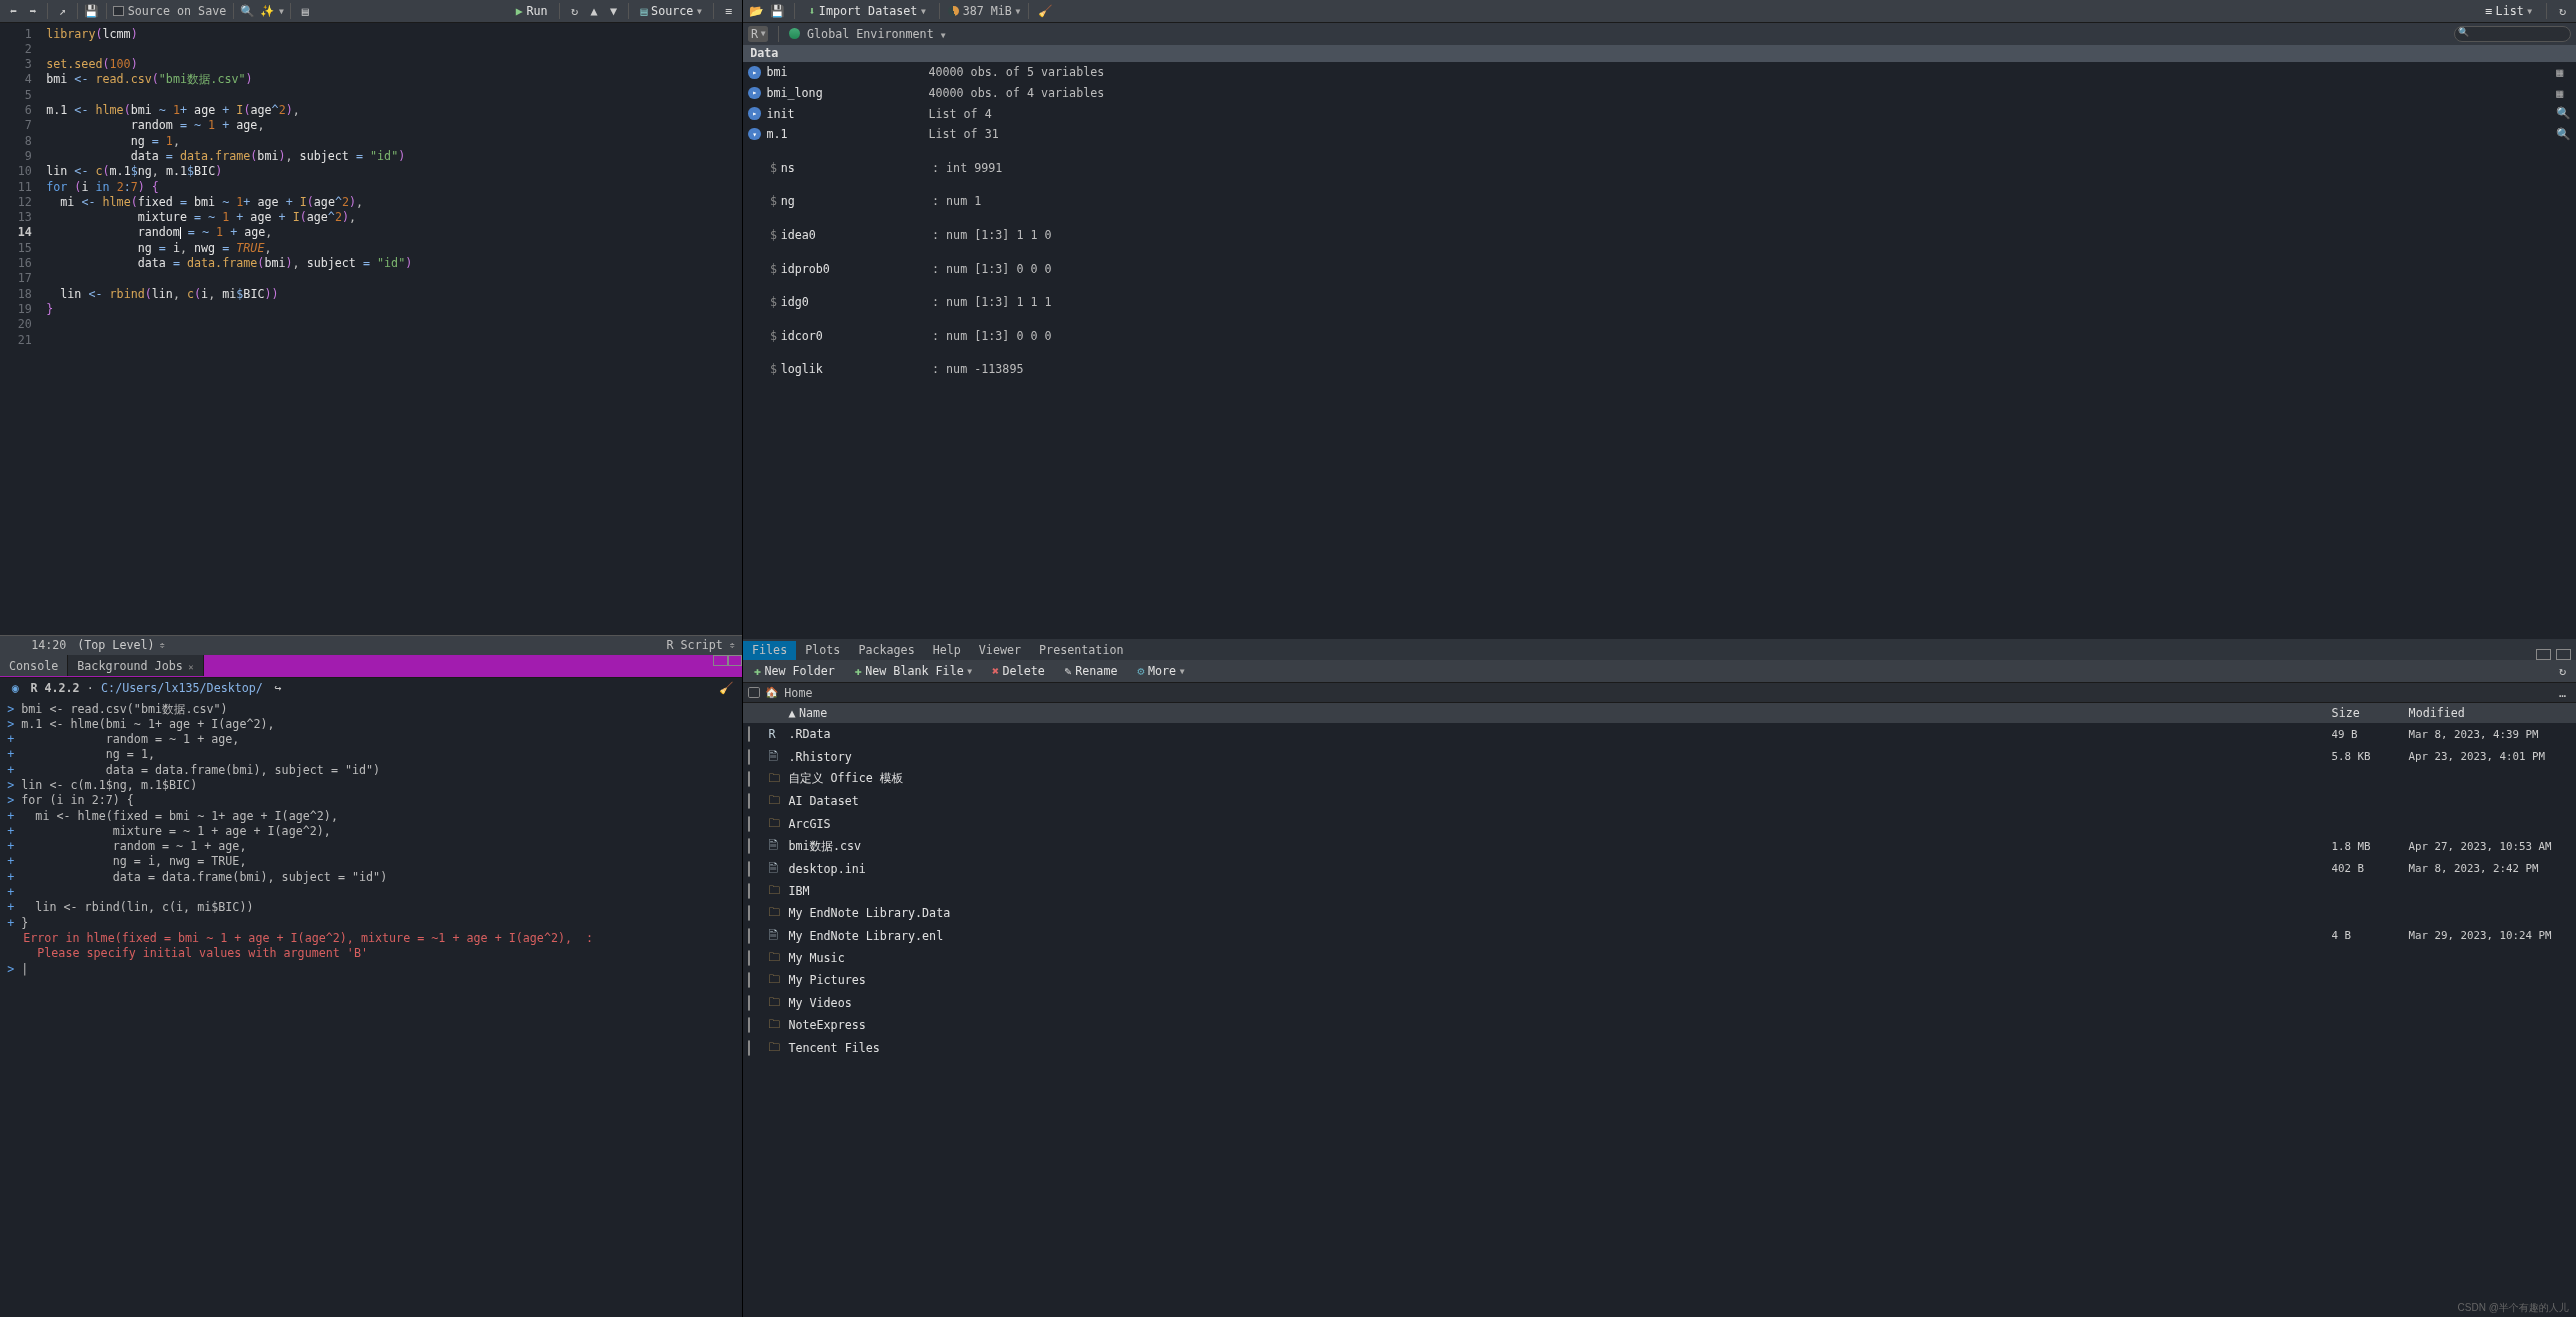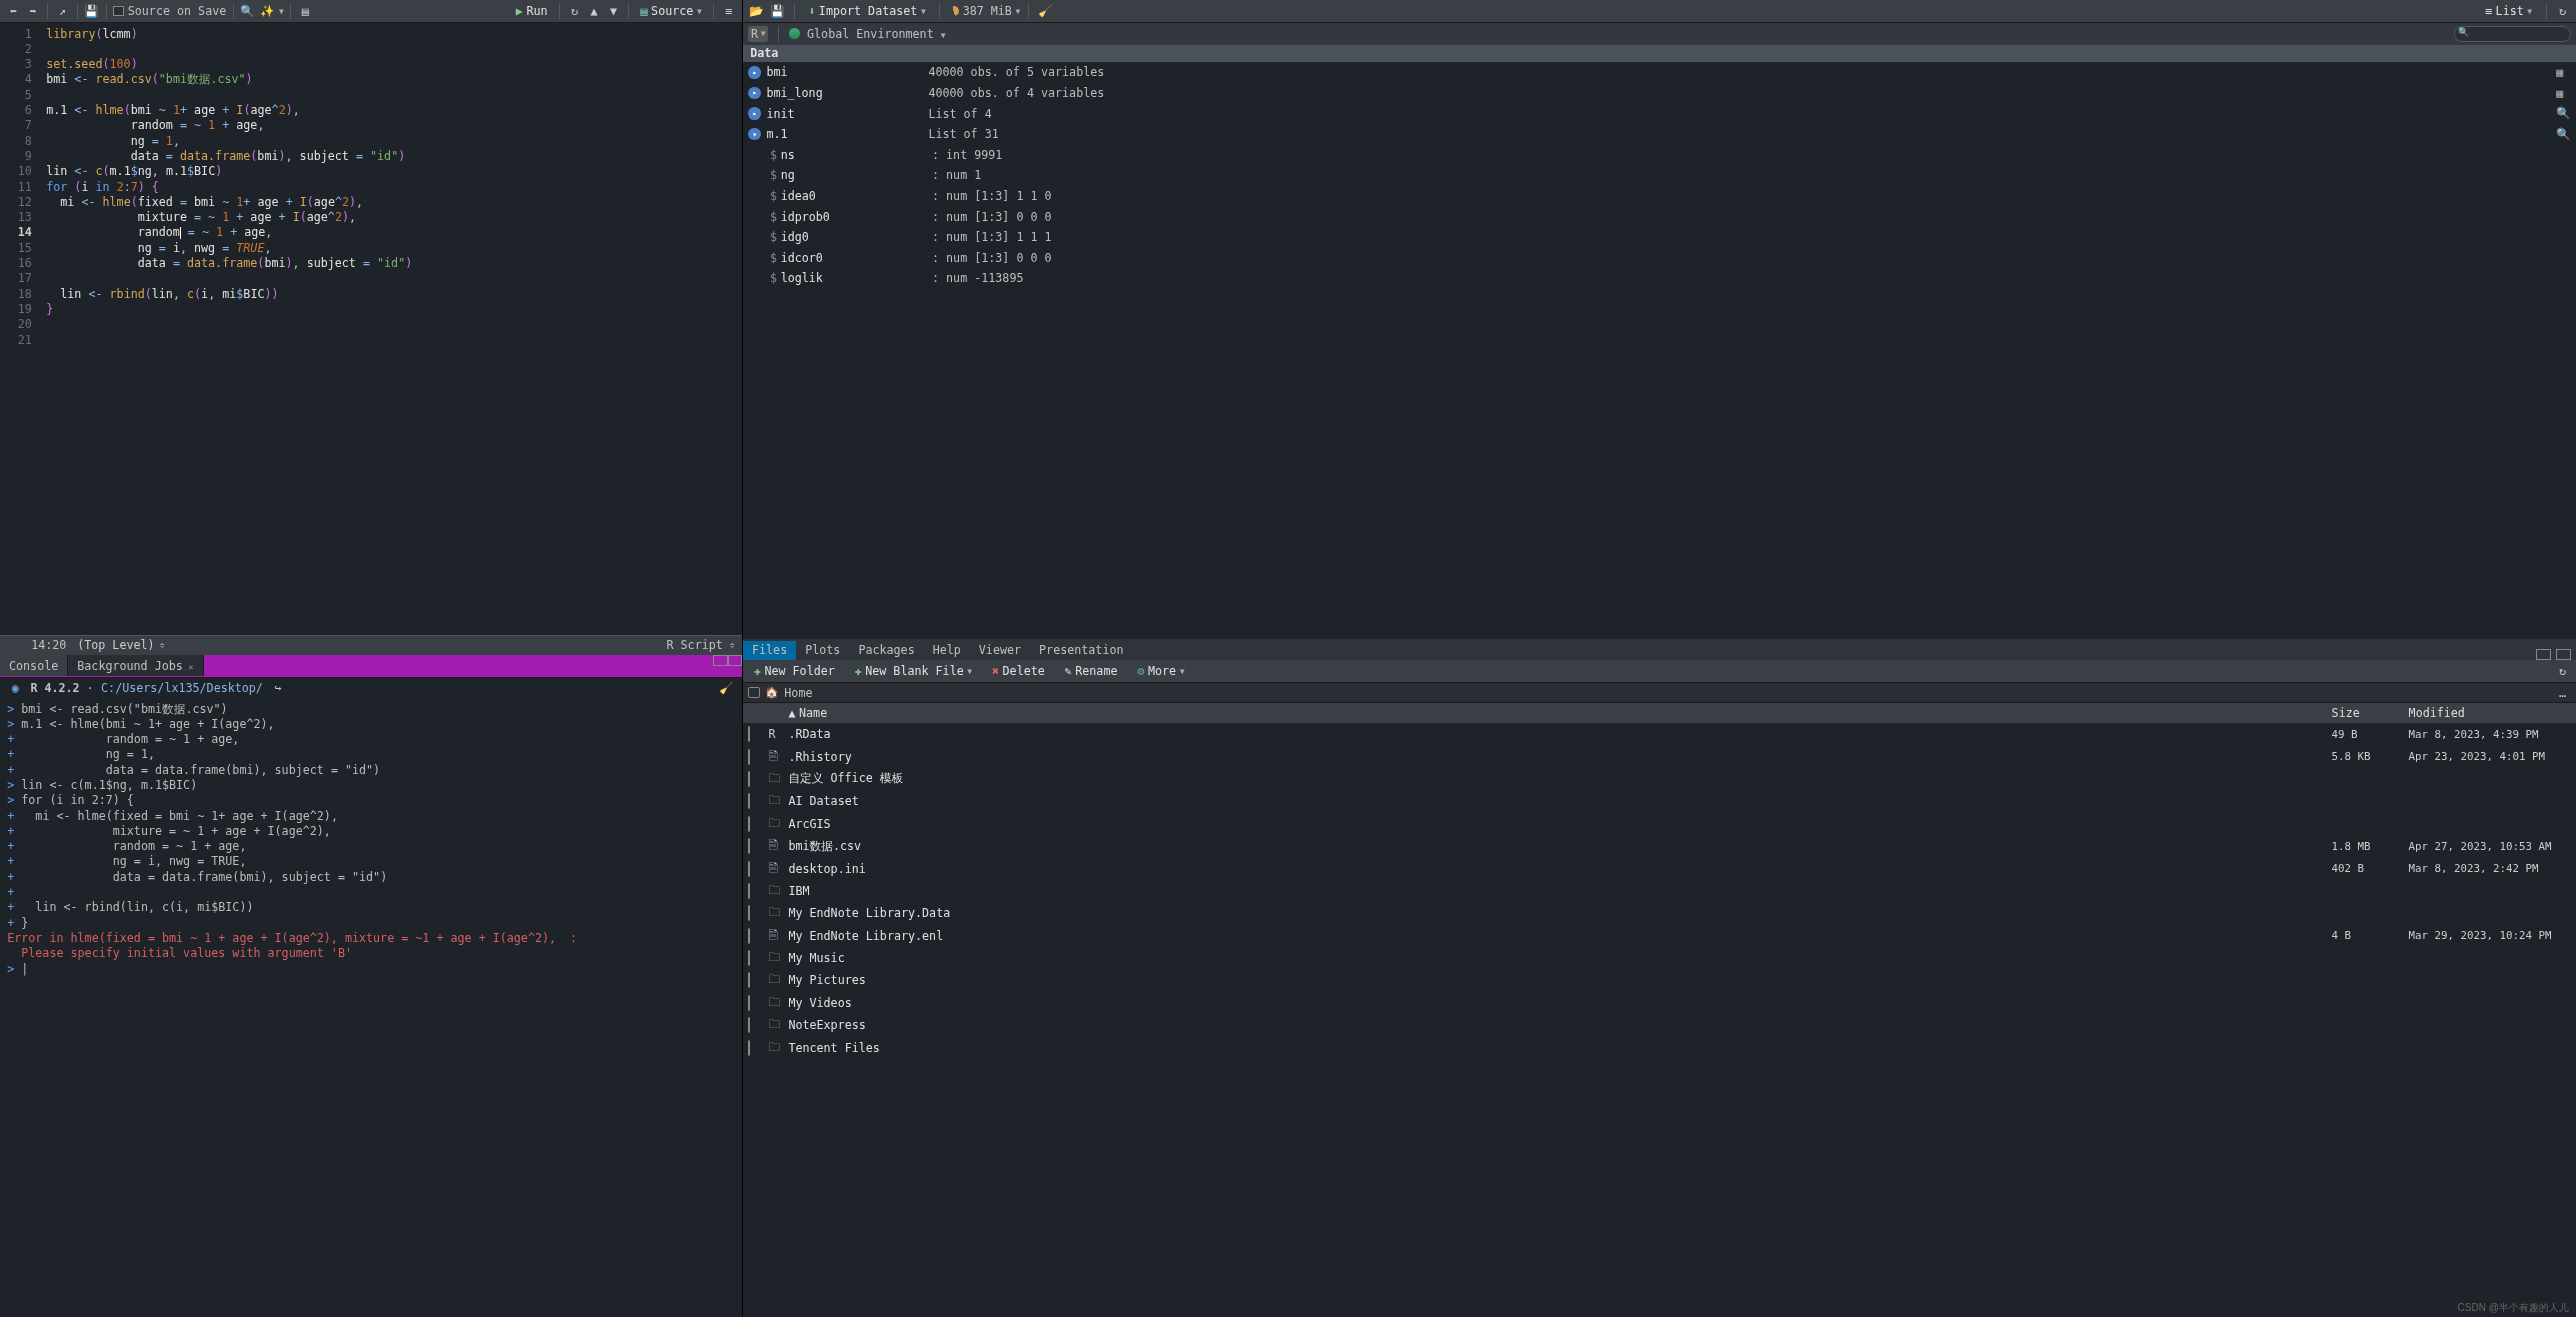--- a/index.html
+++ b/index.html
@@ -40,41 +40,41 @@
 .tabs { background: #a21caf; height: 23px; display: flex; align-items: flex-start; border-bottom: 0.9px solid #1a1a1a; }
 .tab { padding: 3.6px 9px; color: #c0c0c0; cursor: pointer; border-right: 0.9px solid #1a1a1a; background: #2a2e34; }
 .tab.active { background: #3a3f46; }
 .tab .close-x { margin-left: 5.4px; color: #888; font-size: 9px; }
 
 .console-path { background: #1e2229; height: 20px; display: flex; align-items: center; padding: 0 7.2px; gap: 7.2px; }
 .r-chip { font-weight: bold; }
 .path-link { color: #88b4e7; }
 .console-output { flex: 1; background: #1e2229; padding: 3.6px 7.2px; overflow: auto; font-family: Monaco, monospace; }
 .console-output .out-line { white-space: pre; line-height: 15.3px; color: #bbbbbb; }
-.console-output .err-line { white-space: pre; line-height: 15.3px; color: #d75f5f; }
+.console-output .err-line { white-space: pre; line-height: 15.3px; color: #d75f5f; margin-left: 16px; }
 .prompt { color: #62a1e6; }
 .cont   { color: #62a1e6; }
 
 .env-header { background: #3a3f46; height: 23px; display: flex; align-items: center; padding: 0 5.4px; gap: 5.4px; border-bottom: 0.9px solid #1a1a1a; }
 .memory { display: flex; align-items: center; gap: 3.6px; cursor: pointer; }
 .mem-dot { width: 10.8px; height: 10.8px; border-radius: 50%; background: conic-gradient(#d94 0 160deg, #344 160deg 360deg); }
 .scope-bar { background: #333840; height: 21.5px; display: flex; align-items: center; padding: 0 5.4px; gap: 7.2px; }
 .scope-R { width: 20px; height: 16px; background: #555; border-radius: 2.7px; display: flex; align-items: center; justify-content: center; gap: 2.7px; }
 .globe { width: 10.8px; height: 10.8px; border-radius: 50%; background: linear-gradient(#4a7, #285); }
 .search-box { margin-left: auto; width: 117px; height: 16px; background: #2a2e34; border: 0.9px solid #555; border-radius: 9px; padding: 0 16px 0 5.4px; position: relative; }
 .search-box::before { content: "🔍"; position: absolute; left: 3.6px; top: 0; font-size: 9px; color: #888; }
 
 .data-section { flex: 1; background: #1e2229; overflow: auto; font-family: Monaco, monospace; }
 .data-header { background: #4a515b; padding: 1.8px 7.2px; font-weight: bold; color: #e0e0e0; }
 .data-row { display: flex; align-items: center; height: 20.6px; padding: 0 5.4px; }
 .data-badge { width: 12.6px; height: 12.6px; border-radius: 50%; background: #4a7fc8; color: #fff; font-size: 8px; display: flex; align-items: center; justify-content: center; margin-right: 5.4px; }
 .data-name-col { width: 162px; color: #e0e0e0; }
 .data-val-col { flex: 1; color: #bdbdbd; }
 .data-action { width: 14.4px; height: 14.4px; color: #aaa; }
-.data-sub { padding-left: 27px; }
+.data-sub { padding-left: 27px; margin-top: 13px; }
 .data-sub .dollar { color: #888; margin-right: 3.6px; }
 
 .pane-tabs { background: #2f343b; height: 21.5px; display: flex; align-items: flex-end; }
 .pane-tab { padding: 2.7px 9px; color: #c0c0c0; cursor: pointer; }
 .pane-tab.active { background: #0369a1; }
 .pane-minbtns { margin-left: auto; display: flex; gap: 5.4px; padding-right: 5.4px; }
 
 .files-toolbar { background: #3a3f46; height: 23px; display: flex; align-items: center; padding: 0 5.4px; gap: 9px; border-bottom: 0.9px solid #1a1a1a; }
 .breadcrumb { background: #2a2e34; height: 20px; display: flex; align-items: center; padding: 0 5.4px; gap: 5.4px; border-bottom: 0.9px solid #1a1a1a; }
 .home-icon { color: #d88; font-size: 10.8px; }

